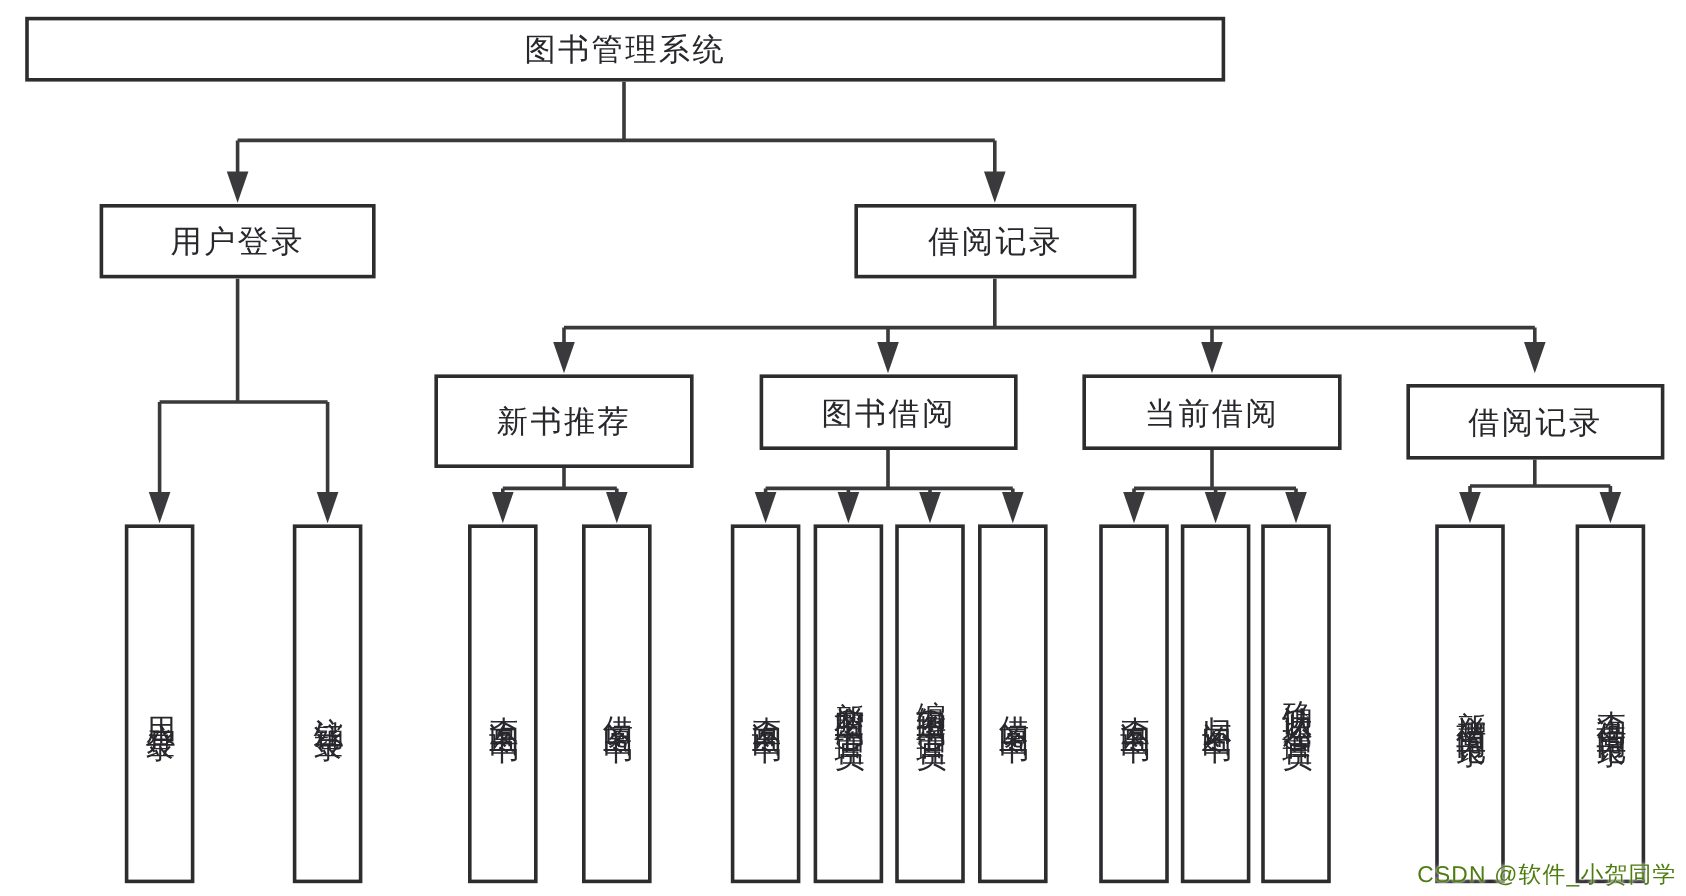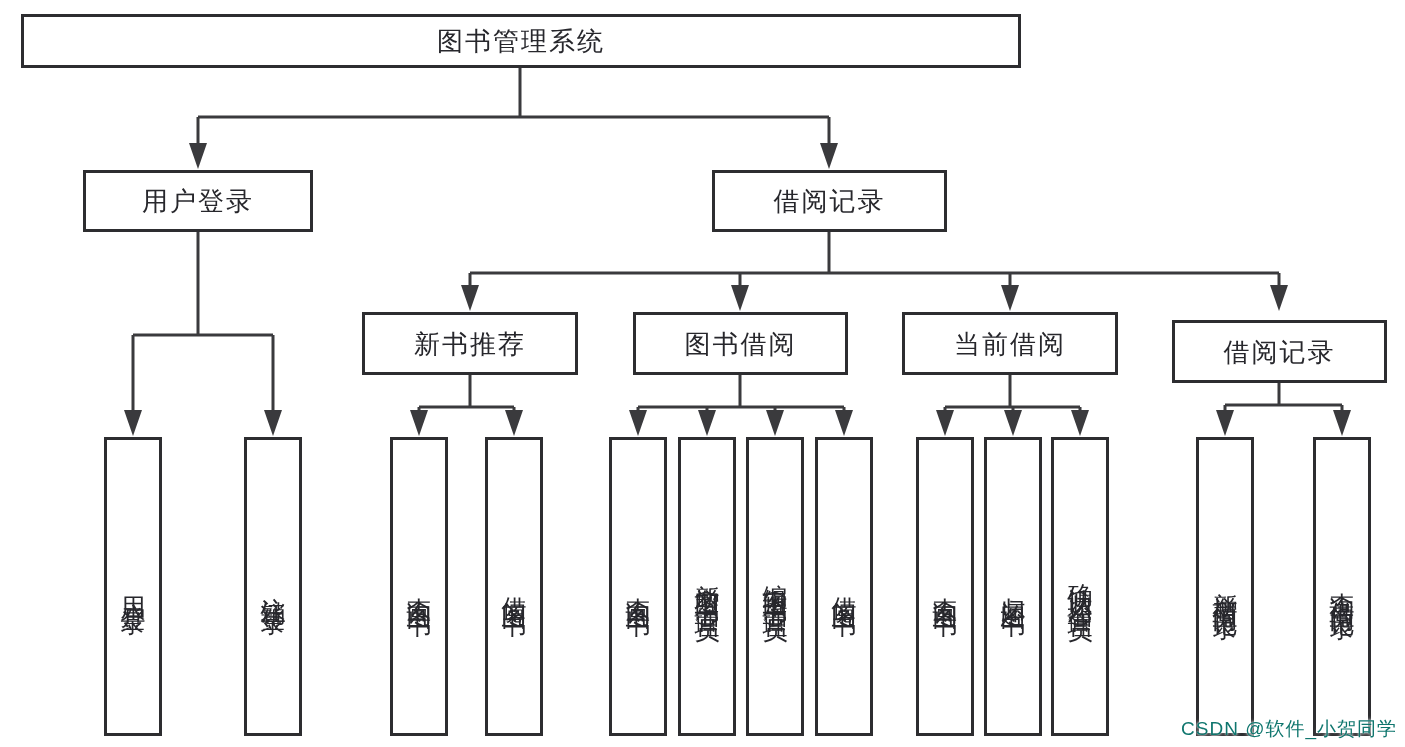--- a/index.html
+++ b/index.html
@@ -44,21 +44,21 @@
     font-size: 25px;
     letter-spacing: 5px;
     line-height: 1;
   }
   .watermark {
     position: absolute;
     right: 8px;
     bottom: 5px;
     font-size: 19px;
     letter-spacing: 1px;
-    color: #0f766e;
+    color: #4d7c0f;
     text-shadow: 0 0 2px #ffffff, 0 0 4px #ffffff;
     z-index: 10;
     white-space: nowrap;
   }
 </style>
 </head>
 <body>
 
 <div class="stage">
 
@@ -106,21 +106,21 @@
     <span>图书管理系统</span>
   </div>
 
   <div class="box hbox" style="left:83px; top:170px; width:230px; height:62px;">
     <span>用户登录</span>
   </div>
   <div class="box hbox" style="left:712px; top:170px; width:235px; height:62px;">
     <span>借阅记录</span>
   </div>
 
-  <div class="box hbox" style="left:362px; top:312px; width:216px; height:63px;">
+  <div class="box hbox" style="left:362px; top:312px; width:216px; height:78px;">
     <span>新书推荐</span>
   </div>
   <div class="box hbox" style="left:902px; top:312px; width:216px; height:63px;">
     <span>当前借阅</span>
   </div>
   <div class="box hbox" style="left:633px; top:312px; width:215px; height:63px;">
     <span>图书借阅</span>
   </div>
   <div class="box hbox" style="left:1172px; top:320px; width:215px; height:63px;">
     <span>借阅记录</span>

